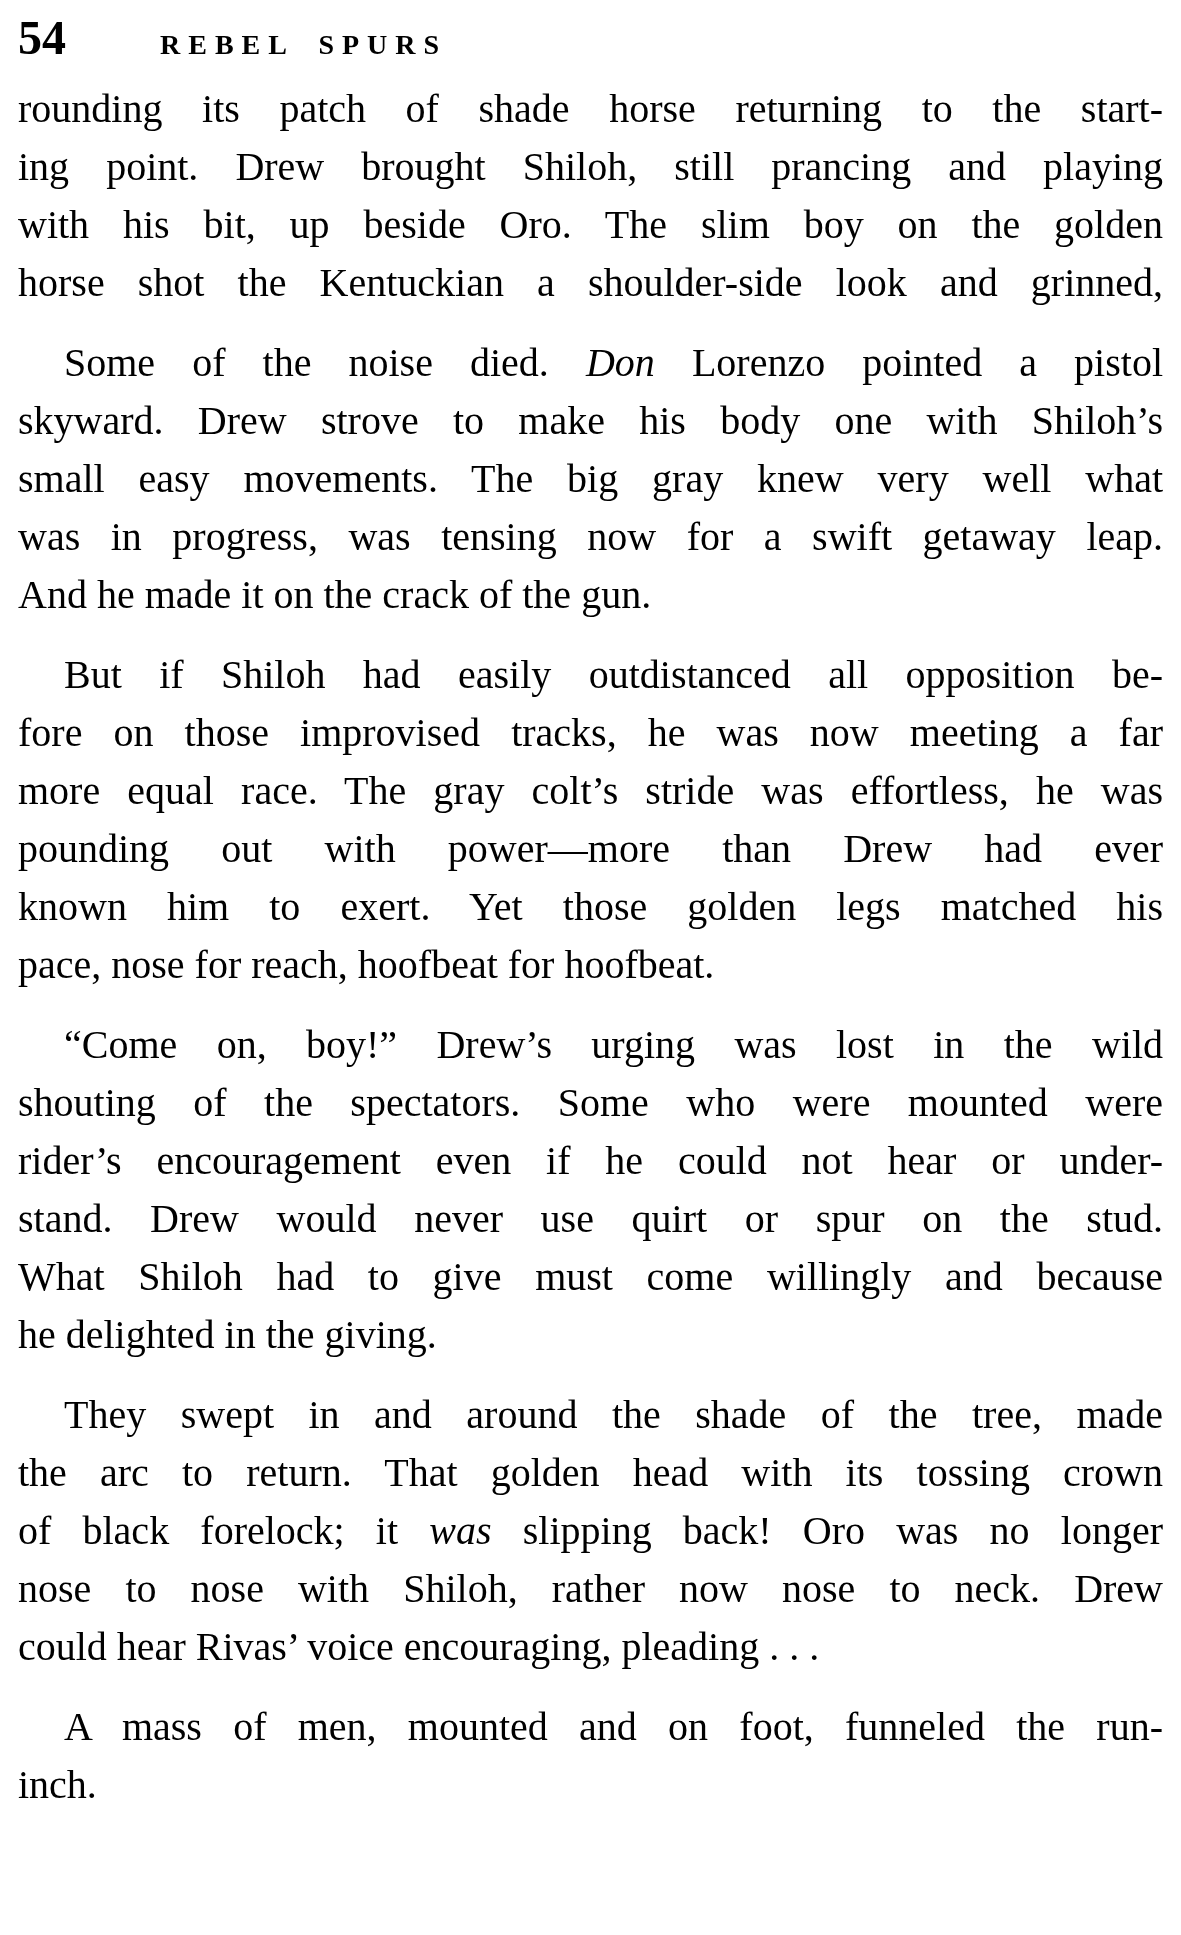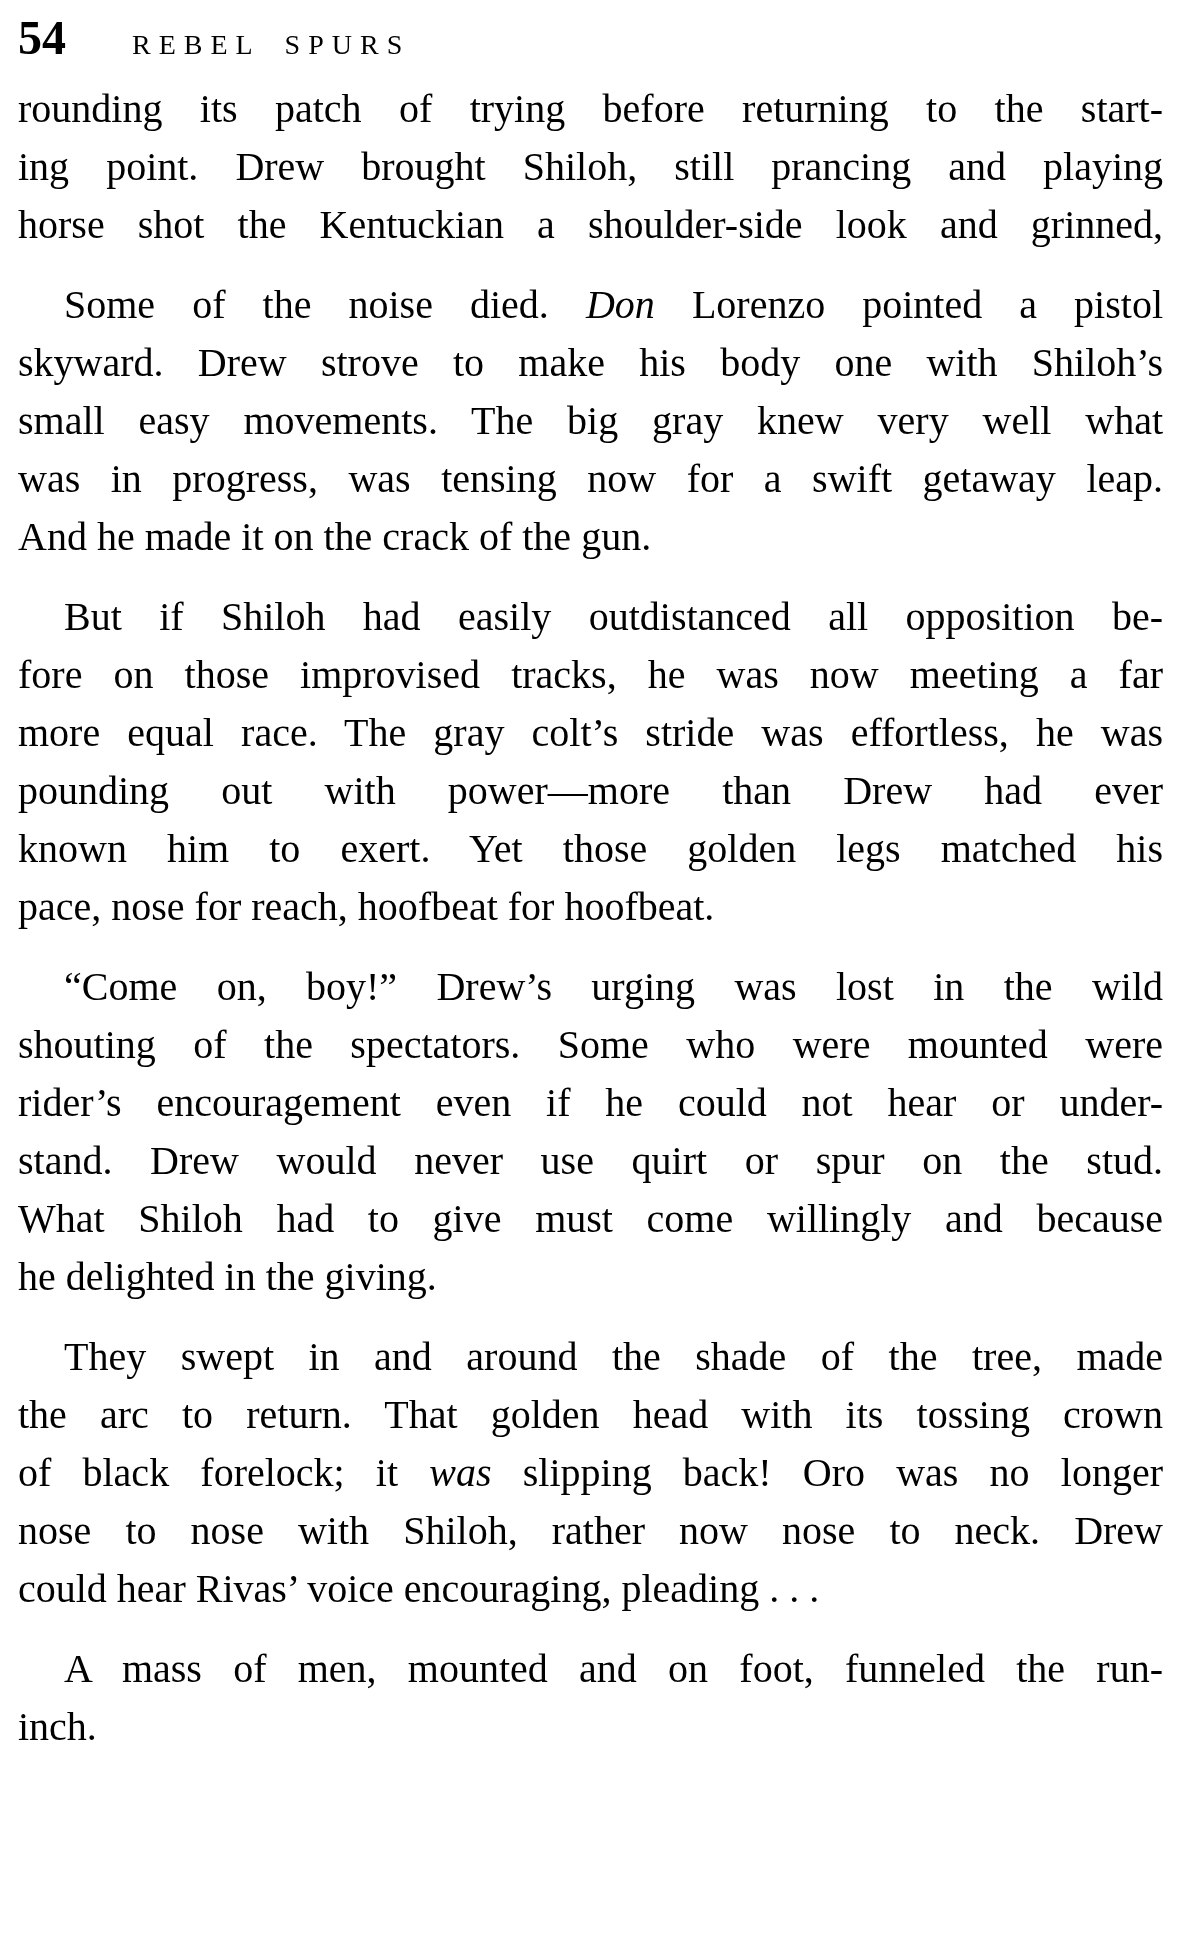--- a/index.html
+++ b/index.html
@@ -25,22 +25,22 @@
   }
   .page-number {
     font-size: 48px;
     line-height: 1;
     font-weight: 600;
   }
   .running-title {
     font-size: 28px;
     line-height: 1;
     letter-spacing: 8px;
-    margin-left: 66px;
-    font-weight: 400;
+    margin-left: 94px;
+    font-weight: 700;
     word-spacing: 10px;
   }
   .page-body {
     margin-top: 14px;
     font-size: 40px;
     line-height: 58px;
   }
   .line {
     text-align: justify;
     text-align-last: justify;
@@ -60,22 +60,23 @@
 </style>
 </head>
 <body>
 
 <div class="page">
   <header class="page-header">
     <span class="page-number">54</span>
     <span class="running-title">REBEL SPURS</span>
   </header>
   <main class="page-body">
-      <div class="line"><span>rounding its patch of trying before returning to the start-</span></div>
+      <div class="line"><span>rounding its patch of shade horse returning to the start-</span></div>
       <div class="line"><span>ing point. Drew brought Shiloh, still prancing and playing</span></div>
+      <div class="line"><span>with his bit, up beside Oro. The slim boy on the golden</span></div>
       <div class="line"><span>horse shot the Kentuckian a shoulder-side look and grinned,</span></div>
       <div class="line indent"><span>Some of the noise died. </span><span class="italic">Don</span><span> Lorenzo pointed a pistol</span></div>
       <div class="line"><span>skyward. Drew strove to make his body one with Shiloh’s</span></div>
       <div class="line"><span>small easy movements. The big gray knew very well what</span></div>
       <div class="line"><span>was in progress, was tensing now for a swift getaway leap.</span></div>
       <div class="line last"><span>And he made it on the crack of the gun.</span></div>
       <div class="line indent"><span>But if Shiloh had easily outdistanced all opposition be-</span></div>
       <div class="line"><span>fore on those improvised tracks, he was now meeting a far</span></div>
       <div class="line"><span>more equal race. The gray colt’s stride was effortless, he was</span></div>
       <div class="line"><span>pounding out with power—more than Drew had ever</span></div>

